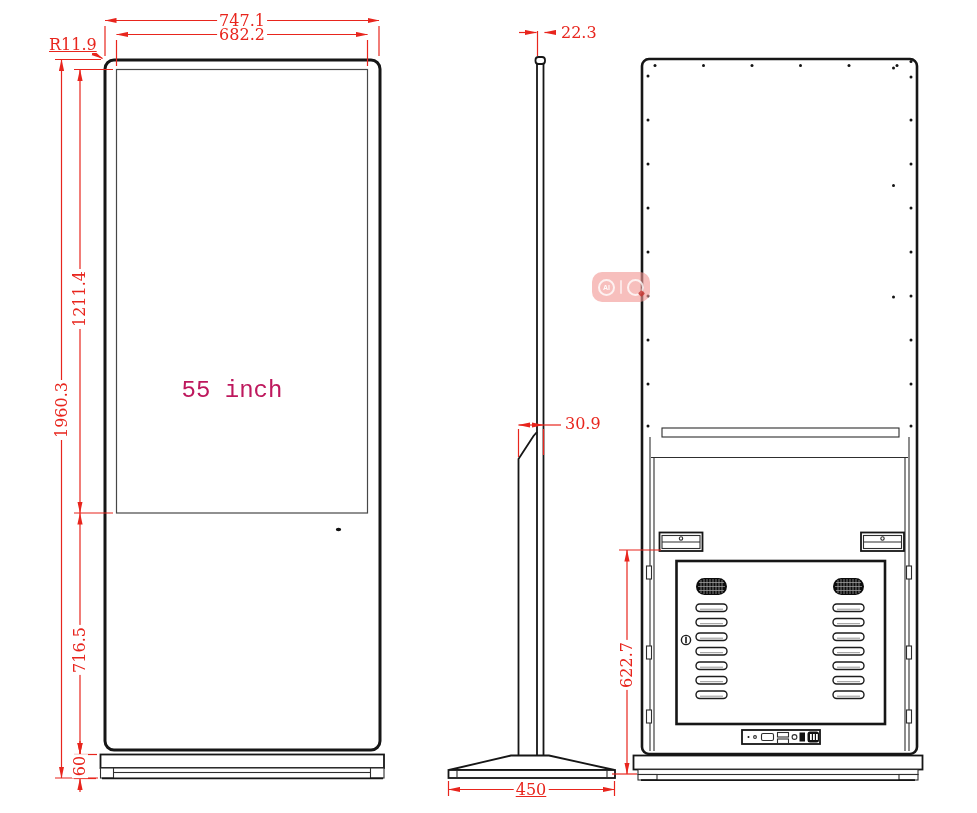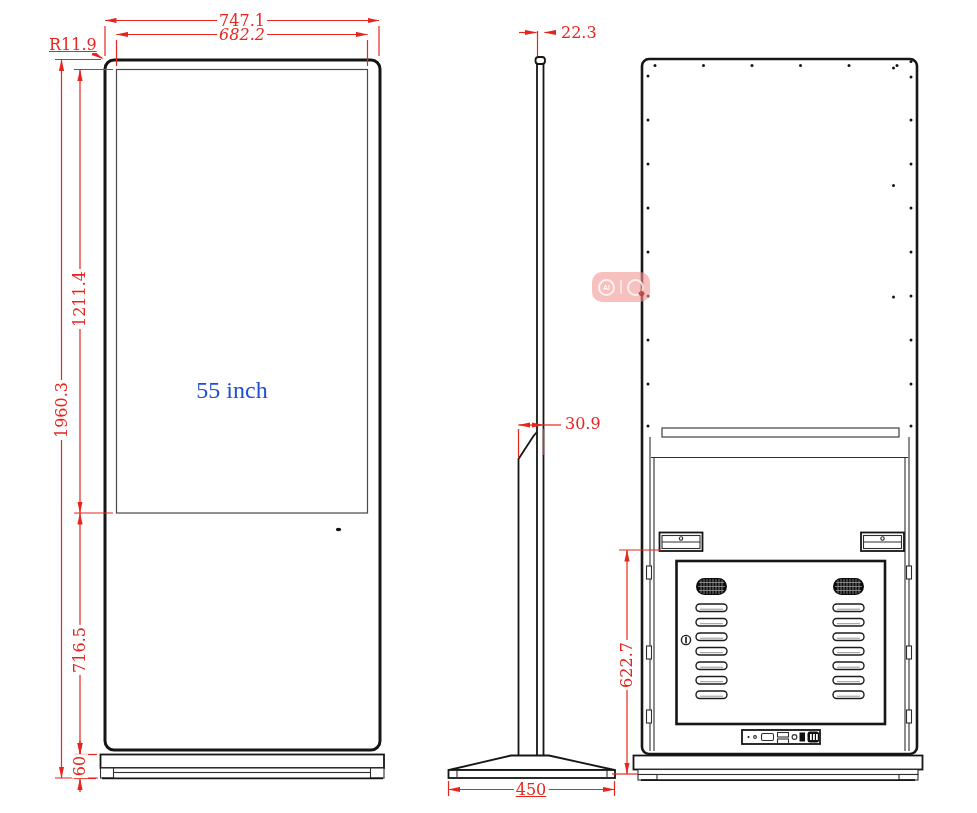--- a/index.html
+++ b/index.html
@@ -20,22 +20,22 @@
   .scr { stroke:#474747; stroke-width:1.2; fill:none; }
   .dim line, .dim path { stroke:#e8251d; stroke-width:1.2; fill:none; }
 
   
   .lbl { position:absolute; color:#e8251d; font-size:16px; line-height:1;
          background:#fff; padding:0 2px; white-space:nowrap;
          transform:translate(-50%,-50%); }
   .lbl.vert { transform:translate(-50%,-50%) rotate(-90deg); }
   .lbl.anchor-left { transform:translate(0,-50%); }
 
-  .screen-label { position:absolute; left:232px; top:390px; color:#1d4ed8;
-                  font-size:24px; font-family:Liberation Serif, serif;
+  .screen-label { position:absolute; left:232px; top:390px; color:#be185d;
+                  font-size:24px; font-family:Liberation Mono, monospace;
                   transform:translate(-50%,-50%); white-space:nowrap; }
 
   
   .watermark { position:absolute; left:592px; top:272px; width:58px; height:30px;
                border-radius:10px; background:rgba(242,151,148,0.62);
                display:flex; align-items:center; justify-content:center; gap:5px; }
   .wm-circle { width:17px; height:17px; border:2px solid rgba(255,255,255,0.78);
                border-radius:50%; display:flex; align-items:center; justify-content:center;
                color:rgba(255,255,255,0.92); font-size:7px; font-weight:bold;
                font-family:"Liberation Sans", sans-serif; position:relative; }
@@ -250,21 +250,21 @@
     <line x1="448.5" y1="781" x2="448.5" y2="796"></line>
     <line x1="614.5" y1="781" x2="614.5" y2="796"></line>
 
     <line x1="627" y1="550" x2="627" y2="774" marker-start="url(#arr)" marker-end="url(#arr)"></line>
     <line x1="619" y1="550" x2="661" y2="550"></line>
     <line x1="612" y1="774" x2="637" y2="774"></line>
   </g>
 </svg>
 
 <span class="lbl" style="left:242px; top:20.5px;">747.1</span>
-<span class="lbl" style="left:242px; top:34.5px;font-style:italic;">682.2</span>
+<span class="lbl" style="left:242px; top:34.5px;">682.2</span>
 <span class="lbl anchor-left" style="left:47px; top:45px;text-decoration:underline;">R11.9</span>
 <span class="lbl vert" style="left:61.5px; top:410px;">1960.3</span>
 <span class="lbl vert" style="left:80px; top:299px;">1211.4</span>
 <span class="lbl vert" style="left:80px; top:650px;">716.5</span>
 <span class="lbl vert" style="left:80px; top:766px;">60</span>
 <span class="lbl anchor-left" style="left:559px; top:32.5px;">22.3</span>
 <span class="lbl anchor-left" style="left:563px; top:424px;">30.9</span>
 <span class="lbl" style="left:531px; top:789.5px;text-decoration:underline;">450</span>
 <span class="lbl vert" style="left:627px; top:665px;">622.7</span>
 

